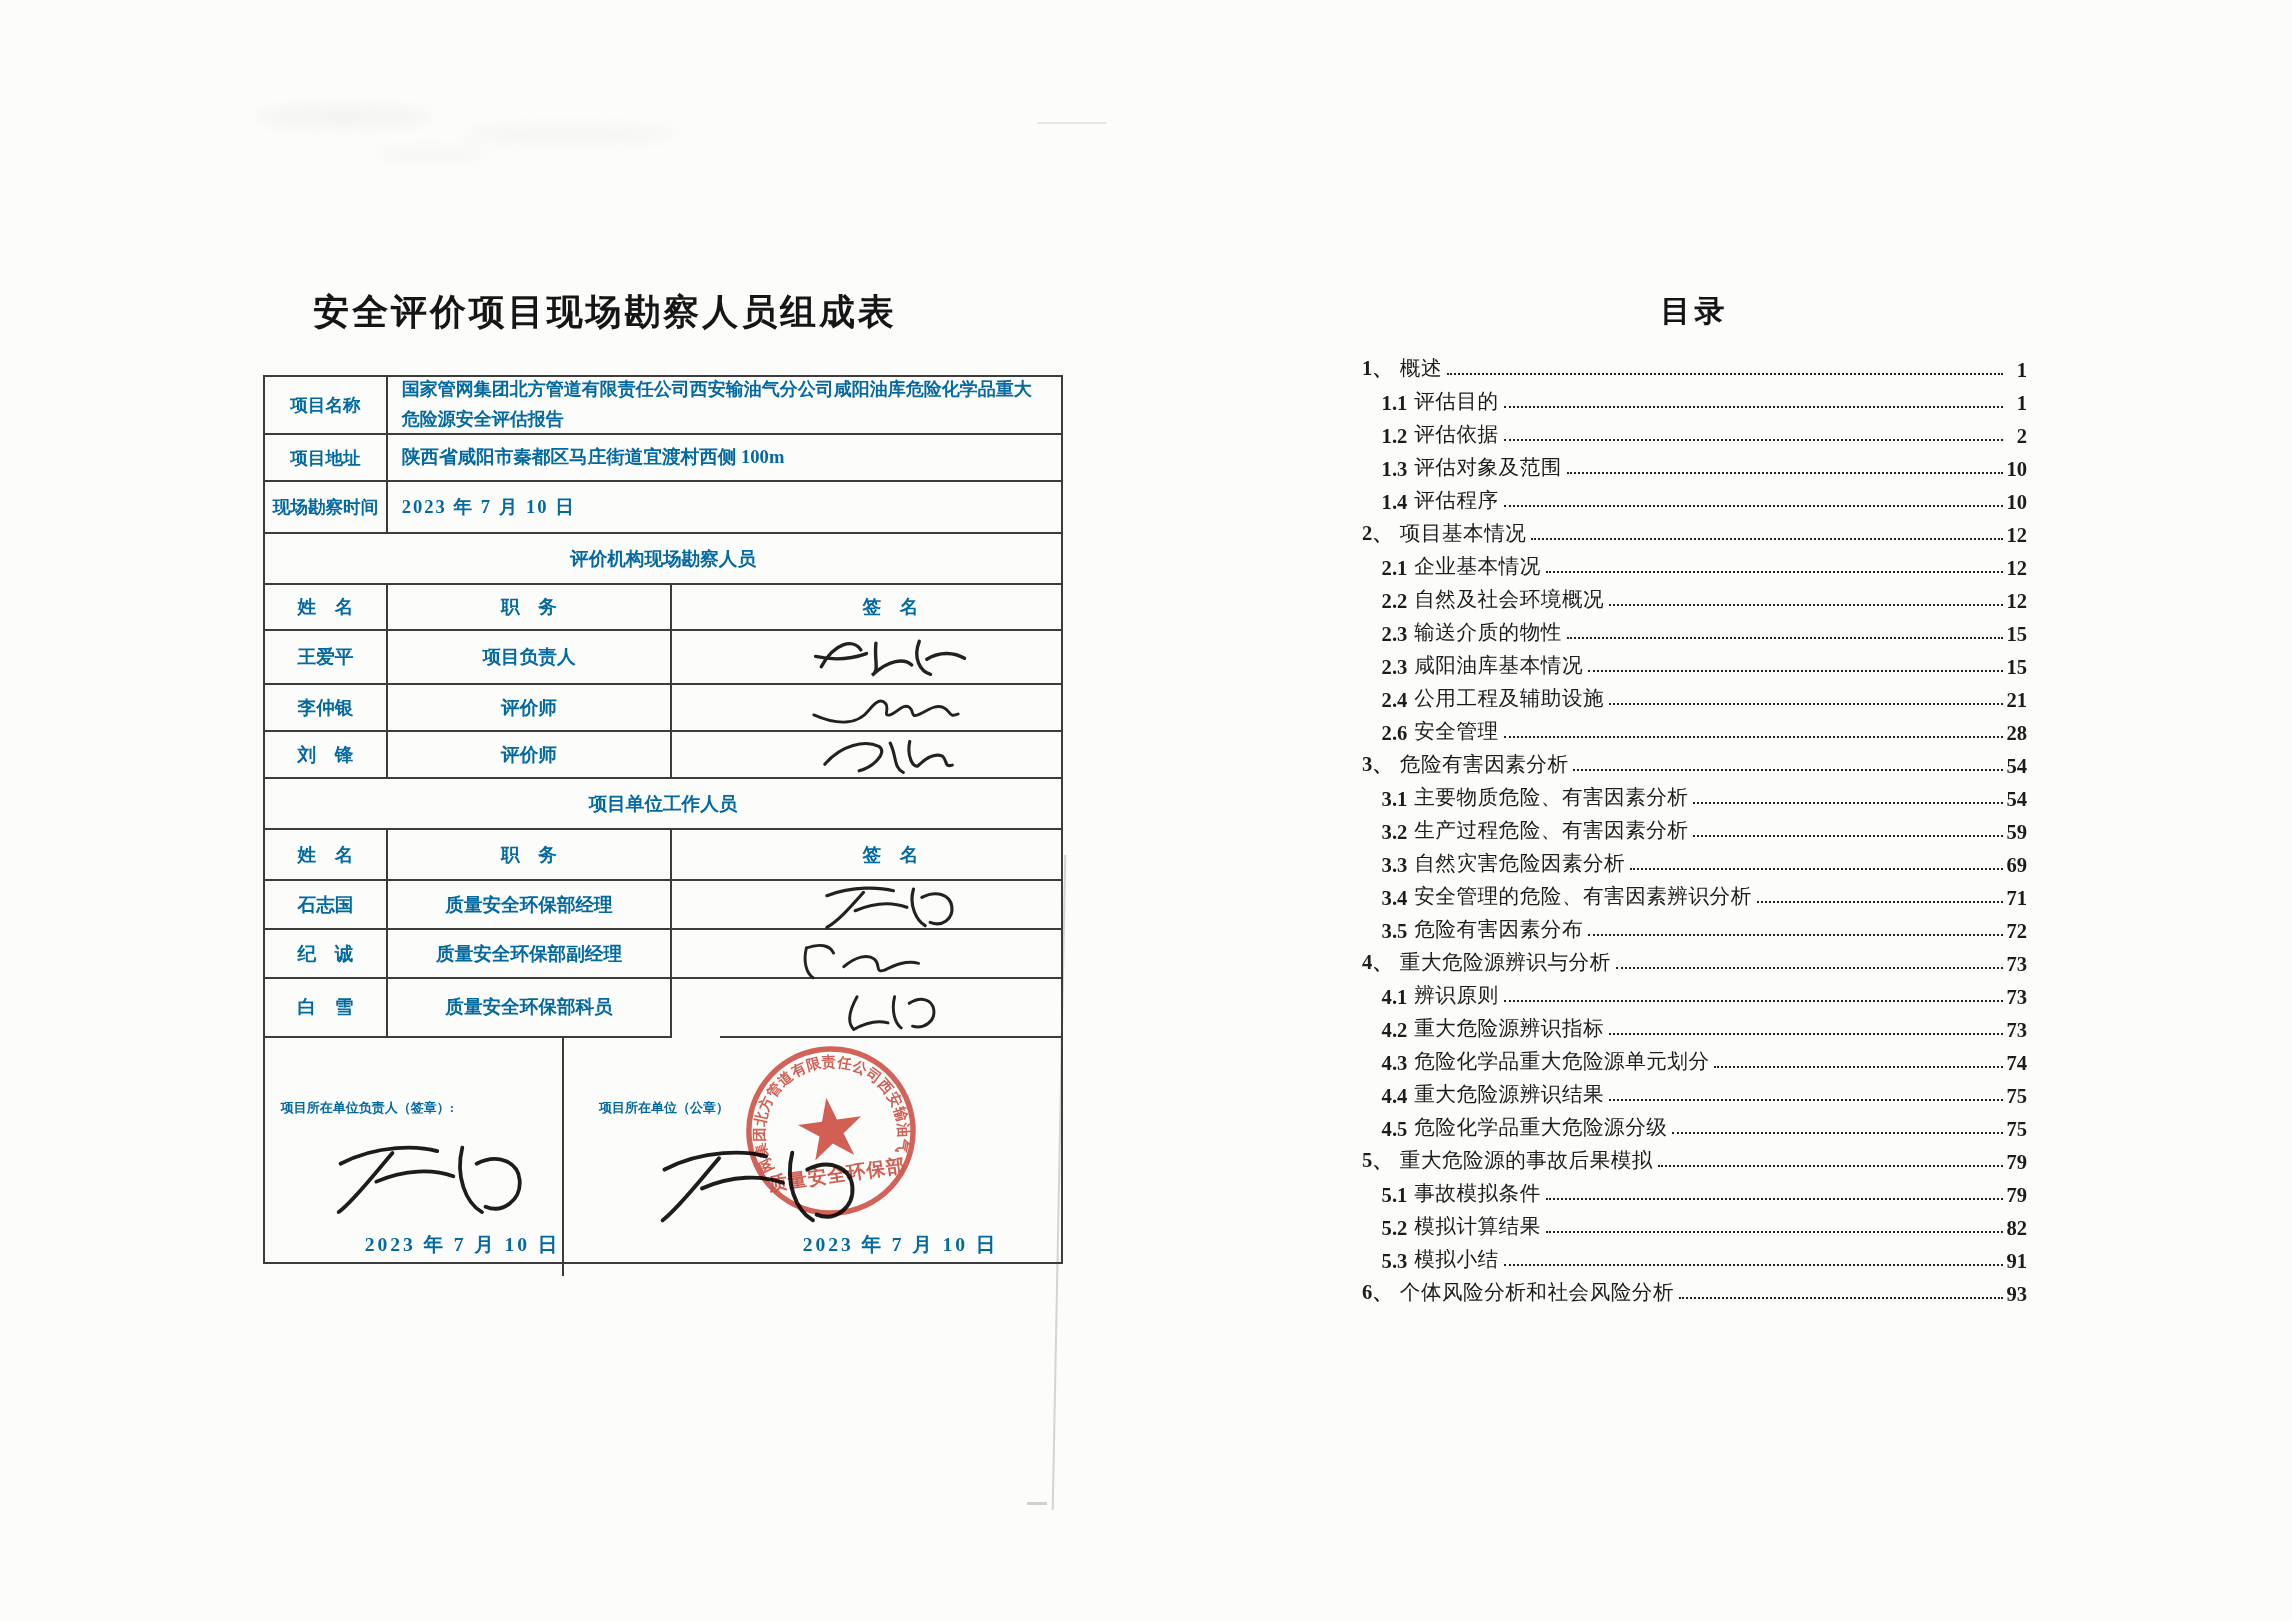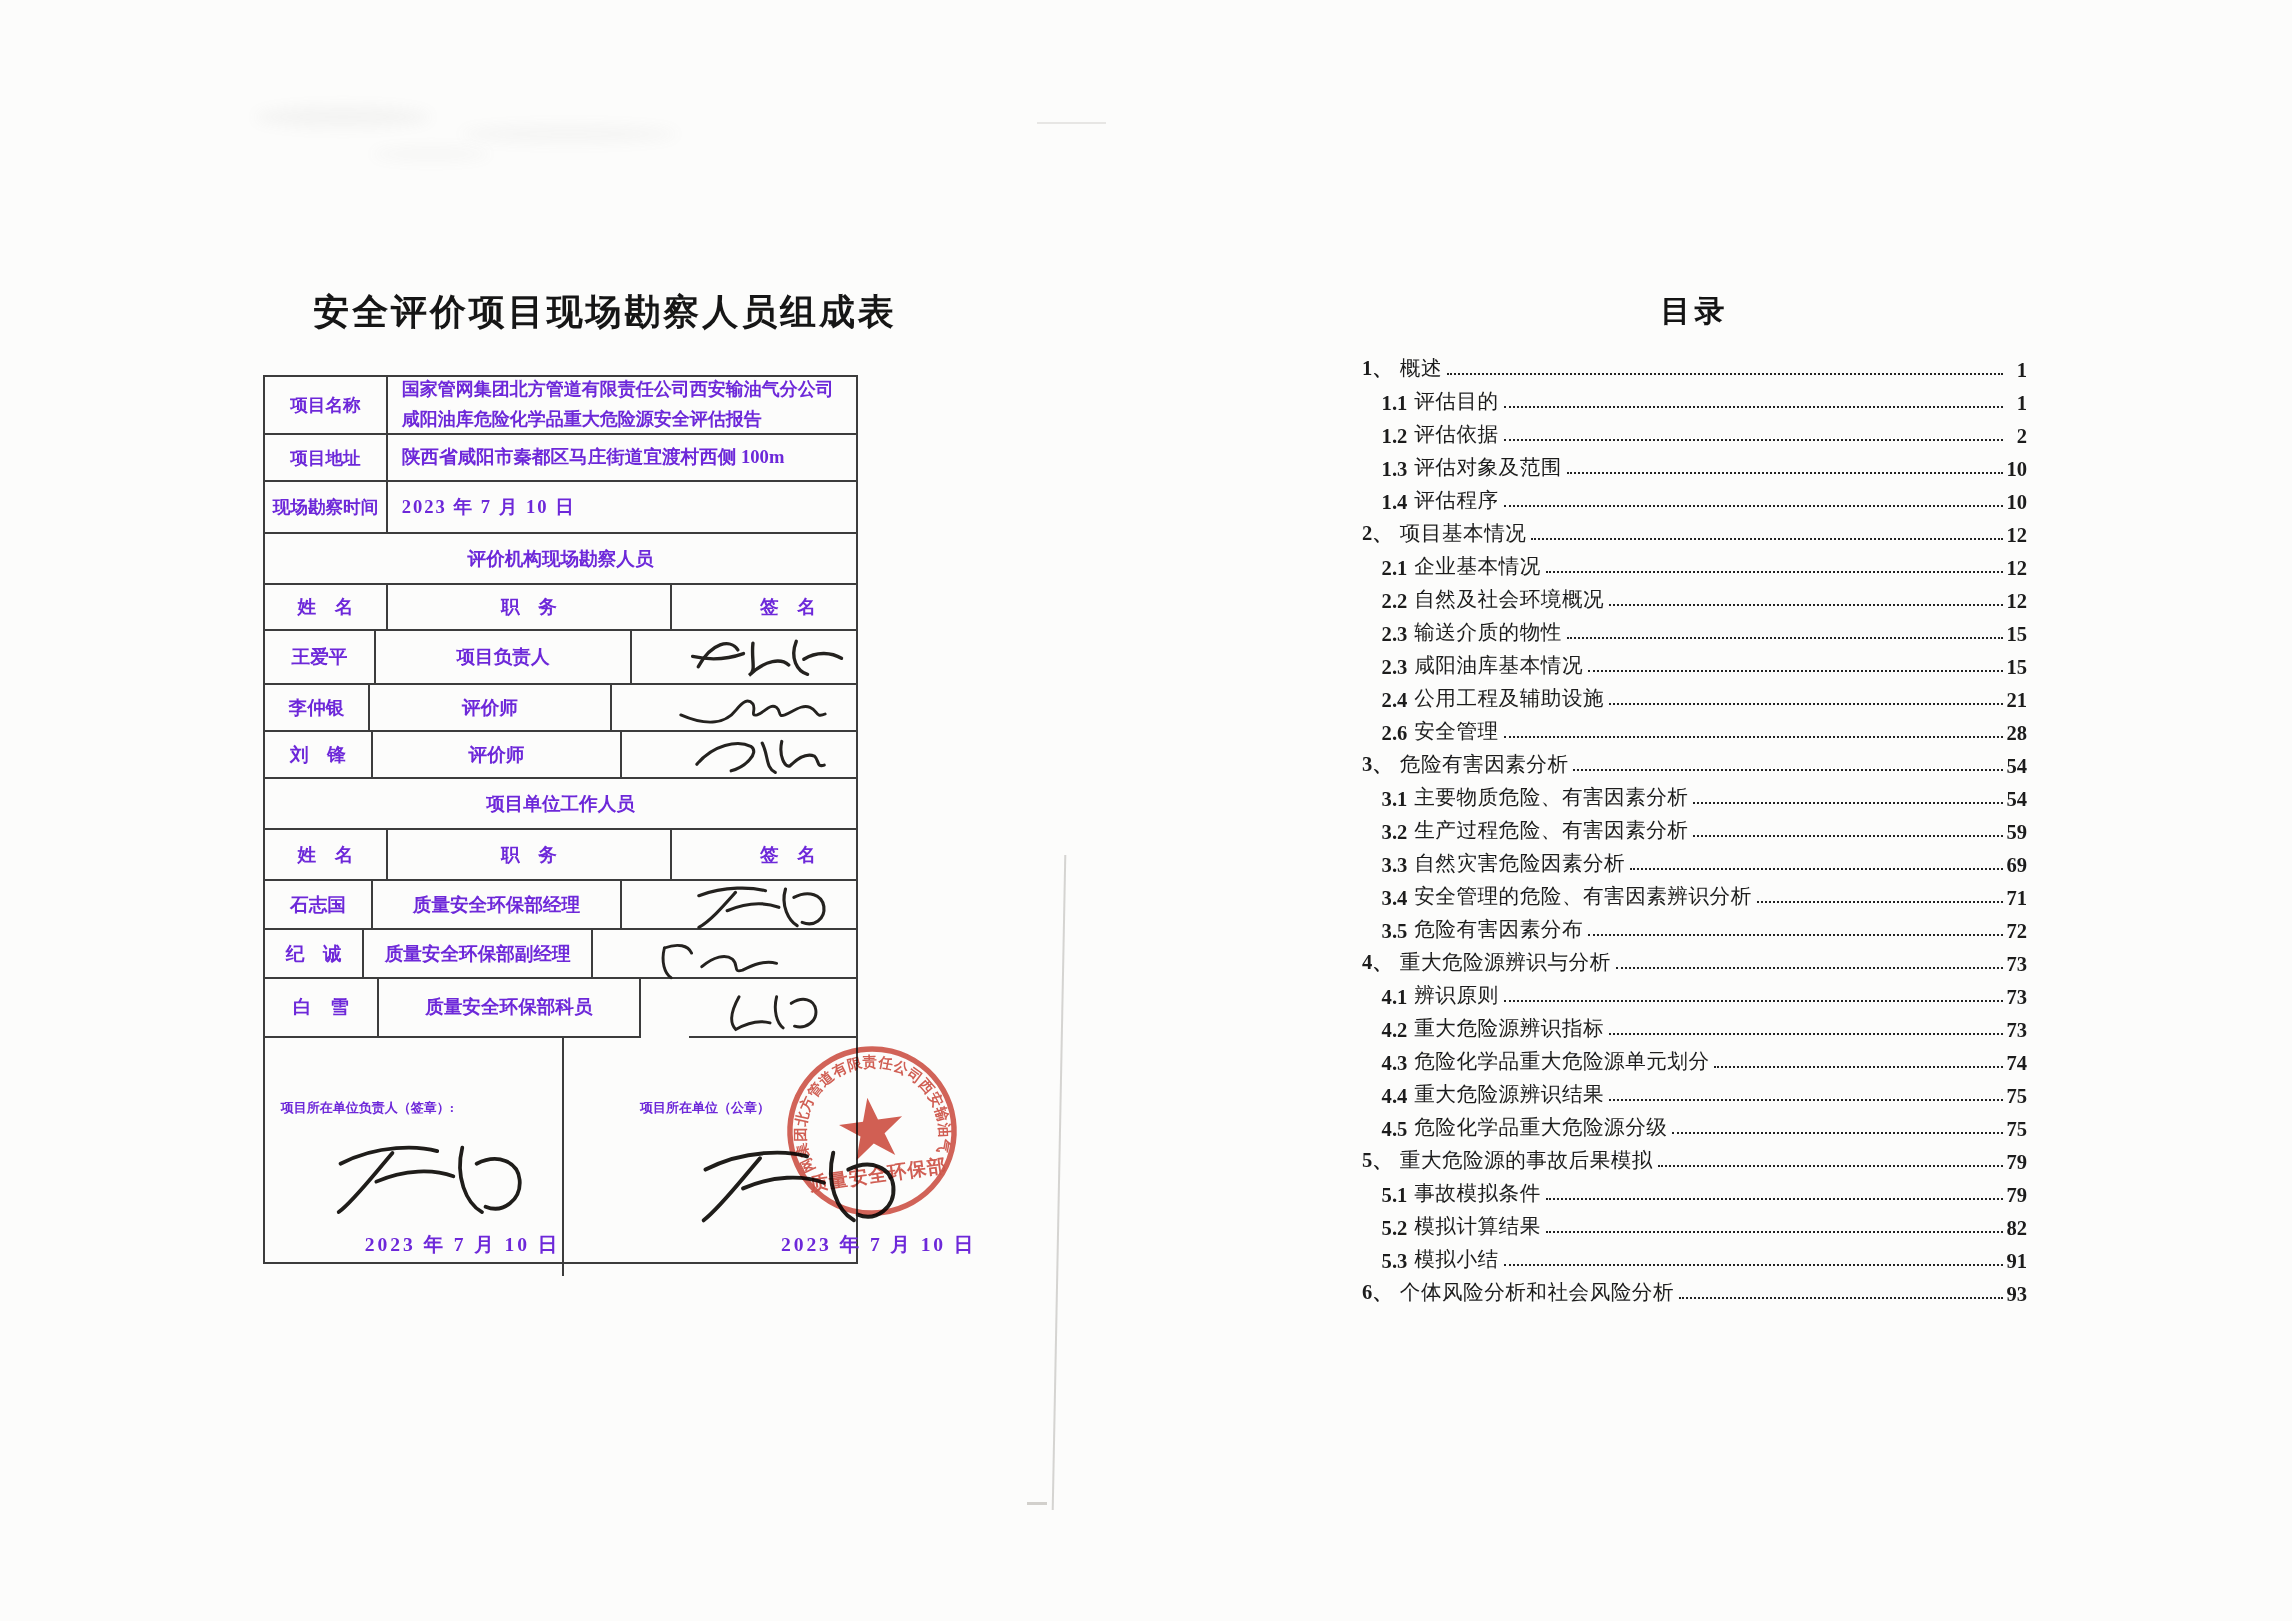--- a/index.html
+++ b/index.html
@@ -13,39 +13,39 @@
   }
   .canvas{position:absolute;inset:0;}
 
   
   .doc-title{
     position:absolute;left:265px;top:288px;width:680px;
     text-align:center;font-size:36px;font-weight:bold;letter-spacing:2.9px;
     color:#161616;
   }
   .form-table{
-    position:absolute;left:263px;top:375px;width:595px;height:889px;
+    position:absolute;left:263px;top:375px;width:800px;height:889px;
     border:2px solid #3c3c3c;box-sizing:border-box;
     display:flex;flex-direction:column;
-    font-size:18.6px;font-weight:bold;color:#6d28d9;
+    font-size:18.6px;font-weight:bold;color:#0369a1;
   }
   .frow{display:flex;border-bottom:2px solid #3c3c3c;box-sizing:border-box;flex:0 0 auto;}
   .frow.last{border-bottom:none;flex:1 1 auto;}
   .fc{box-sizing:border-box;border-right:2px solid #3c3c3c;display:flex;align-items:center;justify-content:center;}
   .fc.end{border-right:none;}
   .fc.lab{width:123px;font-size:17.6px;letter-spacing:0;}
   .fc.val{flex:1;justify-content:flex-start;padding:2.9px 13.7px;line-height:1.65;}
   .fc.c1{width:123px;}
   .fc.c2{width:284px;}
   .fc.c3{flex:1;position:relative;overflow:visible;margin-left:48px;}
   .fc.span{flex:1;border-right:none;}
   .sig-svg{display:block;}
   .bcell{box-sizing:border-box;position:relative;}
   .bcell.left{width:299px;border-right:2px solid #3c3c3c;}
-  .bcell.right{flex:1;margin-left:41px;}
+  .bcell.right{flex:1;}
   .bcell .blabel{position:absolute;top:61px;left:15.7px;font-size:13px;font-weight:bold;white-space:nowrap;}
   .bcell.right .blabel{left:35px;}
   .bcell .bdate{position:absolute;bottom:17.6px;left:0;right:0;text-align:center;font-size:19.6px;font-weight:bold;letter-spacing:2.9px;white-space:nowrap;}
   .bcell.left .bdate{padding-left:98px;}
   .bcell.right .bdate{padding-left:176px;}
   .stamp{position:absolute;left:178px;top:3.9px;width:178px;height:178px;transform:rotate(-8deg);mix-blend-mode:multiply;opacity:.9;}
 
   
   .toc-title{
     position:absolute;left:1362px;top:291px;width:665px;

